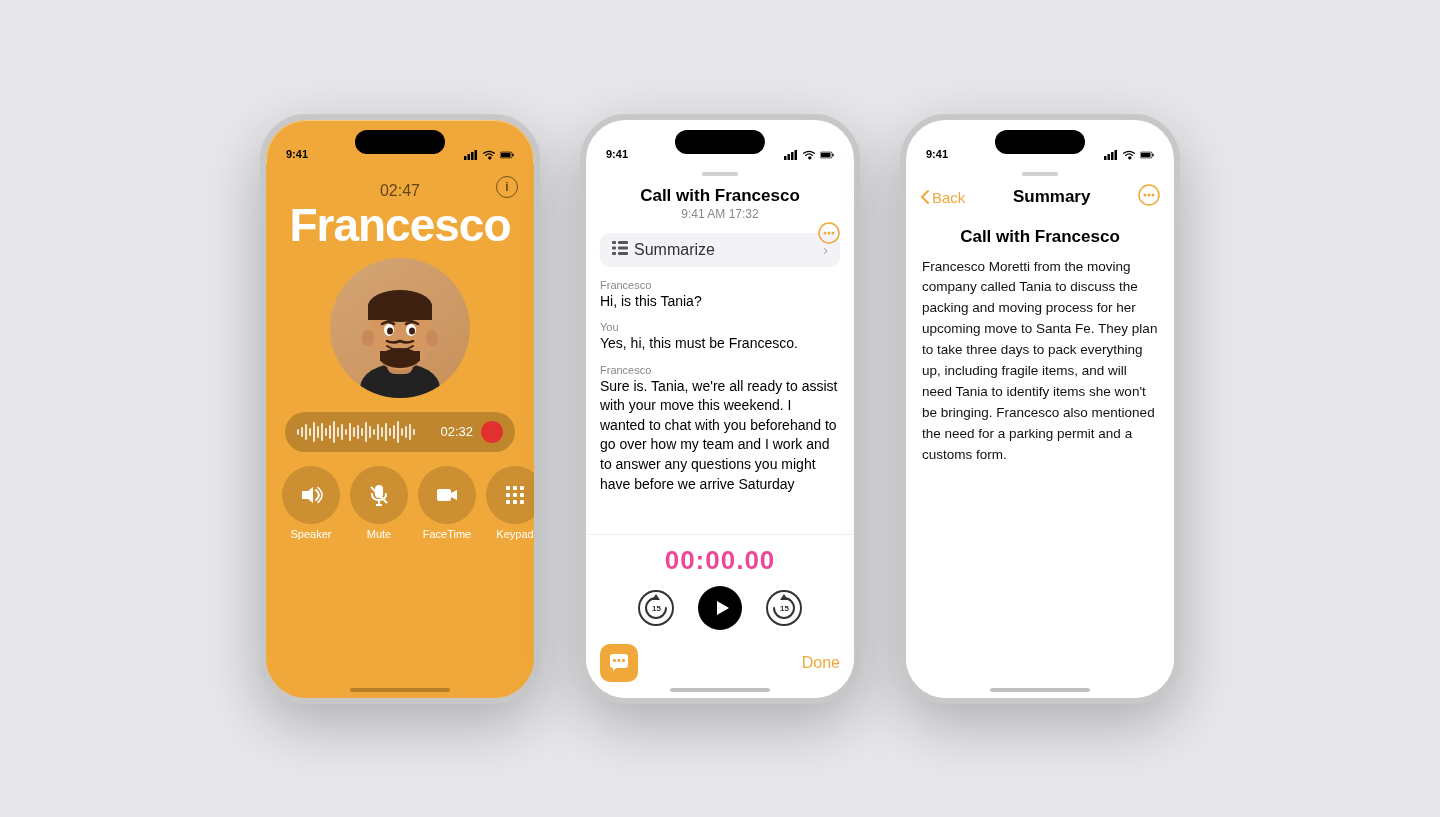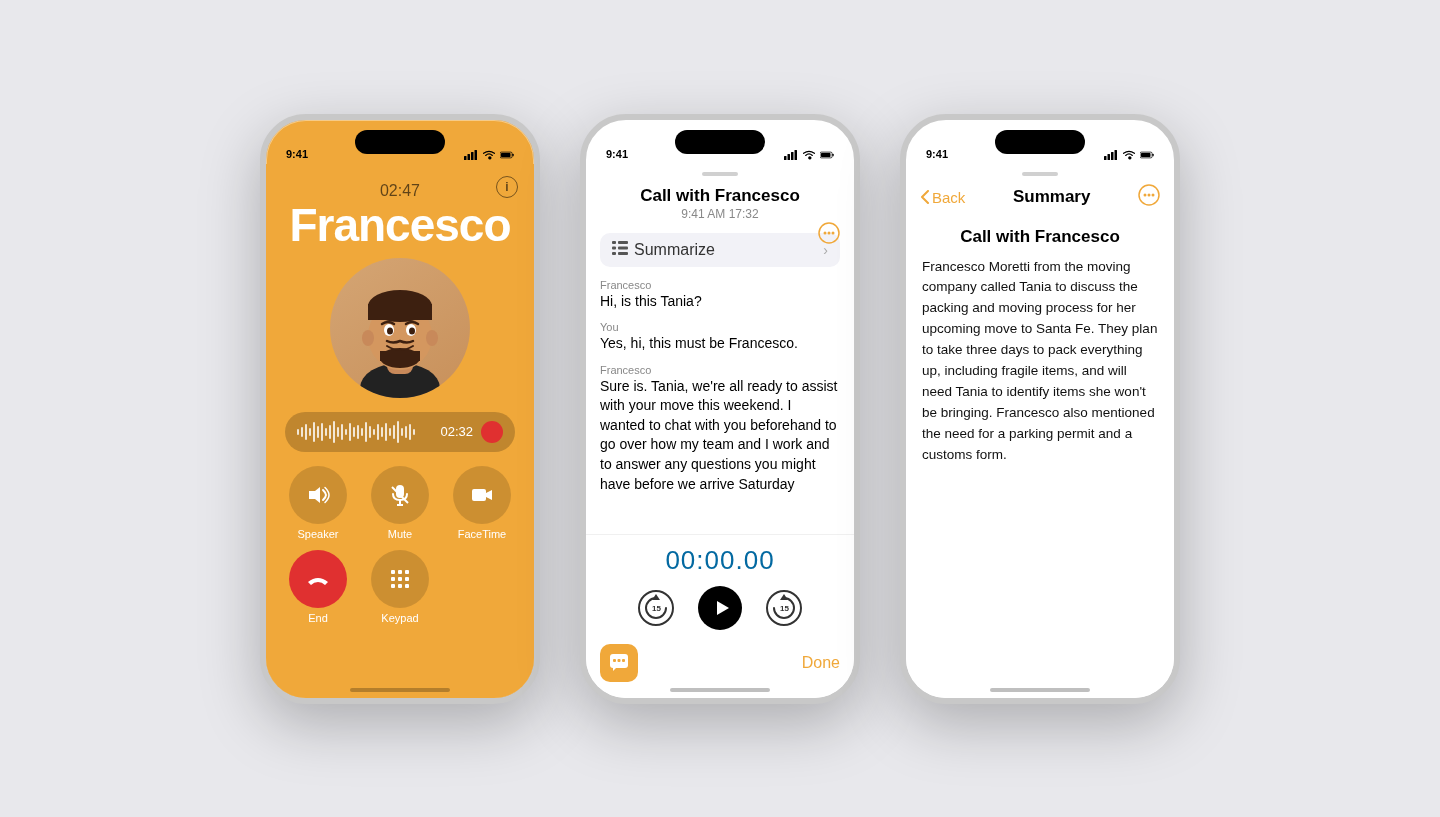--- a/index.html
+++ b/index.html
@@ -181,21 +181,21 @@
       width: 22px;
       height: 22px;
       background: #e03030;
       border-radius: 50%;
       margin-left: 8px;
     }
 
     
     .call-buttons {
       display: grid;
-      grid-template-columns: repeat(3, 1fr);
+      grid-template-columns: repeat(5, 1fr);
       gap: 10px;
       width: 100%;
       margin-top: 14px;
     }
     .call-btn {
       display: flex;
       flex-direction: column;
       align-items: center;
       gap: 4px;
     }
@@ -309,22 +309,22 @@
     }
 
     
     .playback-section {
       padding: 10px 14px 6px;
       text-align: center;
       border-top: 1px solid #f0f0f0;
     }
     .playback-timer {
       font-size: 26px;
-      font-weight: 400;
-      color: #0369a1;
+      font-weight: 700;
+      color: #ec4899;
       letter-spacing: 1px;
       margin-bottom: 10px;
     }
     .playback-controls {
       display: flex;
       align-items: center;
       justify-content: center;
       gap: 24px;
     }
     .pb-skip-btn {
@@ -571,28 +571,20 @@
         <div class="call-btn-circle">
           <svg width="24" height="24" viewBox="0 0 24 24" fill="none">
             <rect x="2" y="6" width="14" height="12" rx="2" fill="white"></rect>
             <path d="M16 10 L22 7 L22 17 L16 14" fill="white"></path>
           </svg>
         </div>
         <span class="call-btn-label">FaceTime</span>
       </div>
 
 
-      <div class="call-btn">
-        <div class="call-btn-circle end-btn">
-          <svg width="26" height="26" viewBox="0 0 26 26" fill="none">
-            <path d="M3 16 Q13 8 23 16 L20 19 Q17 16 13 16 Q9 16 6 19 Z" fill="white"></path>
-          </svg>
-        </div>
-        <span class="call-btn-label">End</span>
-      </div>
 
       <div class="call-btn">
         <div class="call-btn-circle">
           <svg width="22" height="22" viewBox="0 0 22 22" fill="none">
             <rect x="2" y="2" width="4" height="4" rx="1" fill="white"></rect>
             <rect x="9" y="2" width="4" height="4" rx="1" fill="white"></rect>
             <rect x="16" y="2" width="4" height="4" rx="1" fill="white"></rect>
             <rect x="2" y="9" width="4" height="4" rx="1" fill="white"></rect>
             <rect x="9" y="9" width="4" height="4" rx="1" fill="white"></rect>
             <rect x="16" y="9" width="4" height="4" rx="1" fill="white"></rect>

